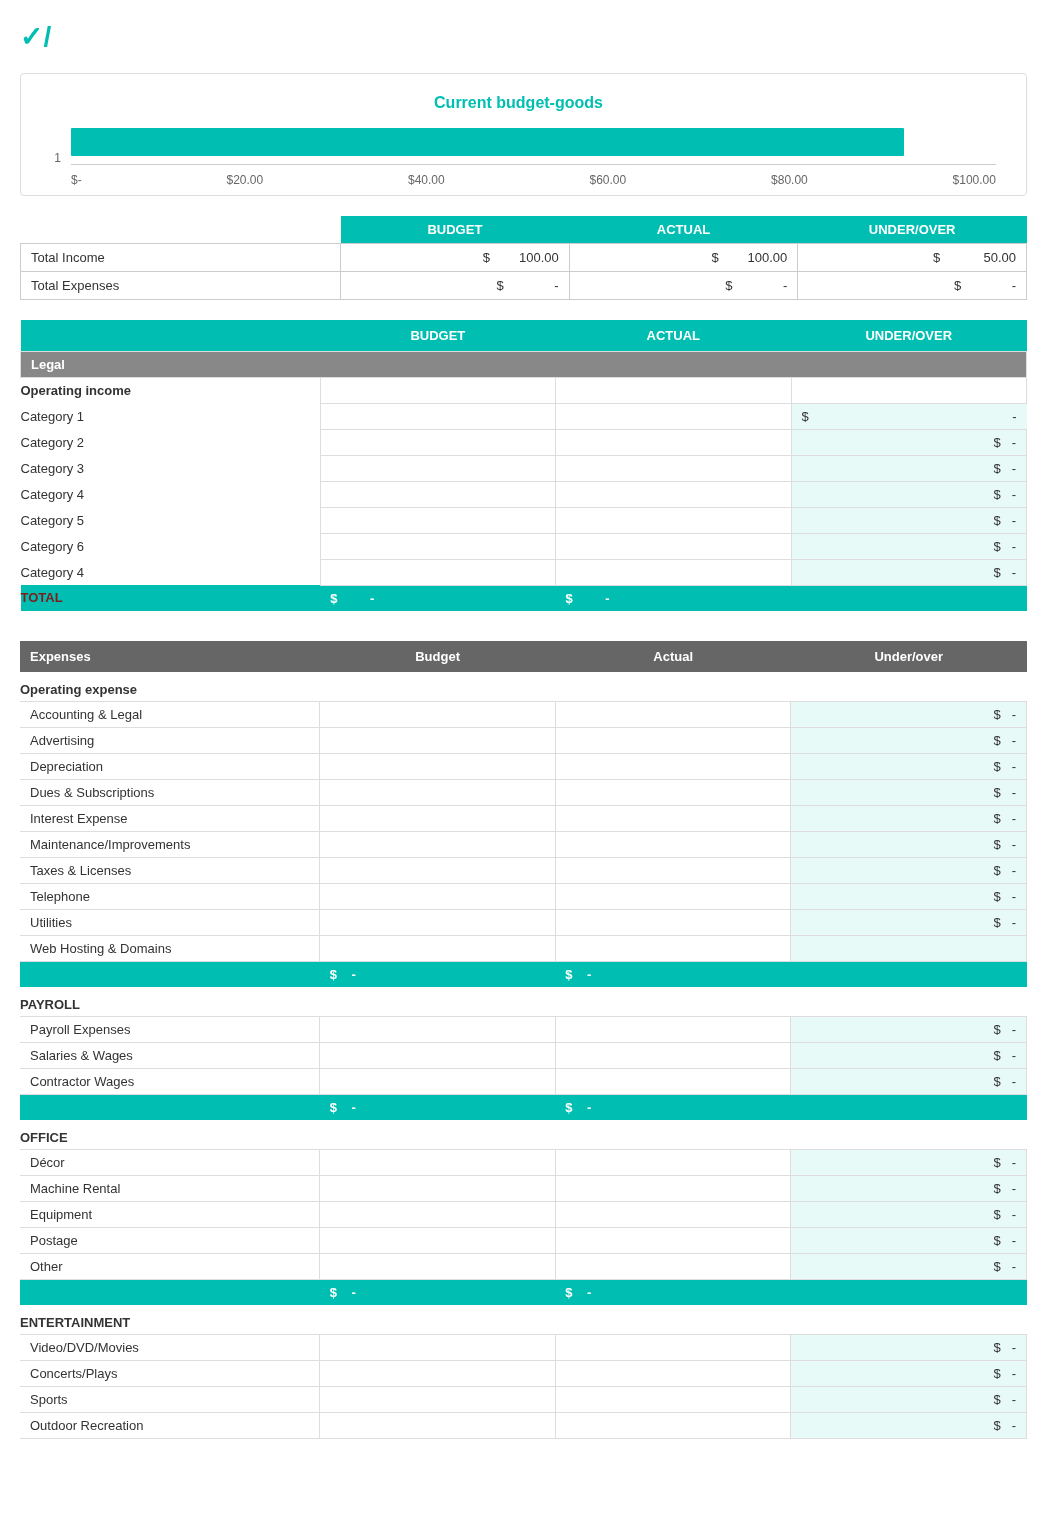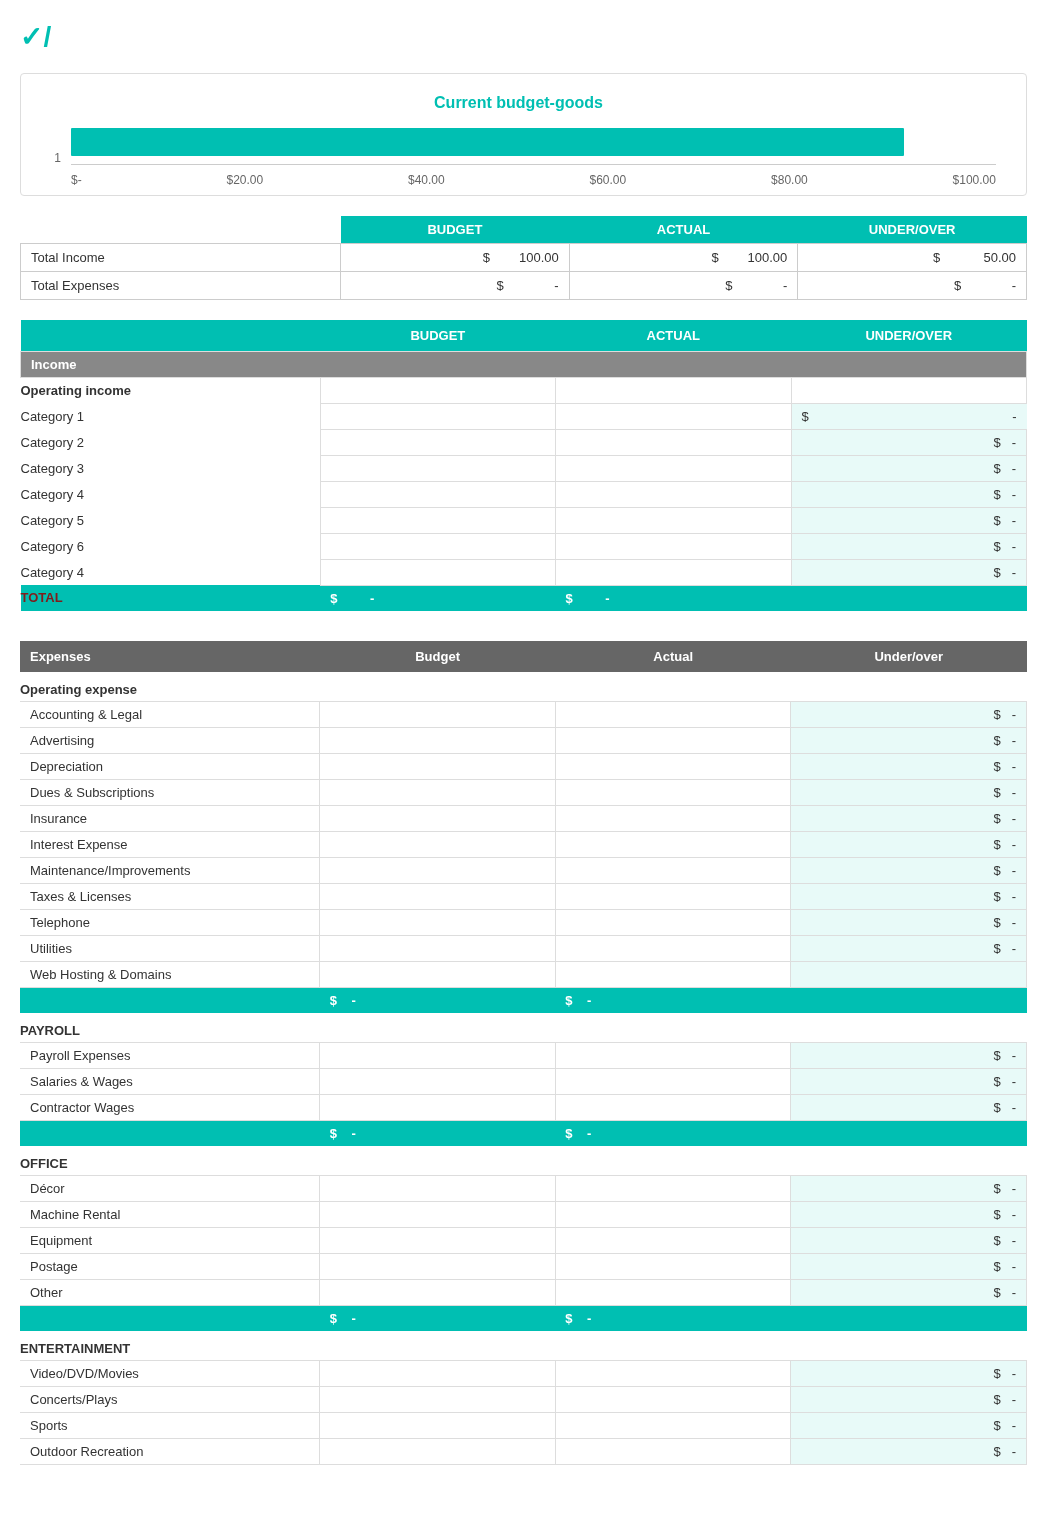--- a/index.html
+++ b/index.html
@@ -299,21 +299,21 @@
   <thead>
     <tr>
       <th class="label-col"></th>
       <th>BUDGET</th>
       <th>ACTUAL</th>
       <th>UNDER/OVER</th>
     </tr>
   </thead>
   <tbody>
     <tr>
-      <td colspan="4" class="section-header">Income</td>
+      <td colspan="4" class="section-header">Legal</td>
     </tr>
     <tr>
       <td class="sub-header label-col">Operating income</td>
       <td></td>
       <td></td>
       <td></td>
     </tr>
     <tr>
       <td class="label-col">Category 1</td>
       <td class="input-cell"></td>
@@ -406,26 +406,20 @@
       <td class="input-cell"></td>
       <td class="dollar-right">$ &nbsp;&nbsp;-</td>
     </tr>
     <tr>
       <td class="name-col">Dues &amp; Subscriptions</td>
       <td class="input-cell"></td>
       <td class="input-cell"></td>
       <td class="dollar-right">$ &nbsp;&nbsp;-</td>
     </tr>
     <tr>
-      <td class="name-col">Insurance</td>
-      <td class="input-cell"></td>
-      <td class="input-cell"></td>
-      <td class="dollar-right">$ &nbsp;&nbsp;-</td>
-    </tr>
-    <tr>
       <td class="name-col">Interest Expense</td>
       <td class="input-cell"></td>
       <td class="input-cell"></td>
       <td class="dollar-right">$ &nbsp;&nbsp;-</td>
     </tr>
     <tr>
       <td class="name-col">Maintenance/Improvements</td>
       <td class="input-cell"></td>
       <td class="input-cell"></td>
       <td class="dollar-right">$ &nbsp;&nbsp;-</td>

